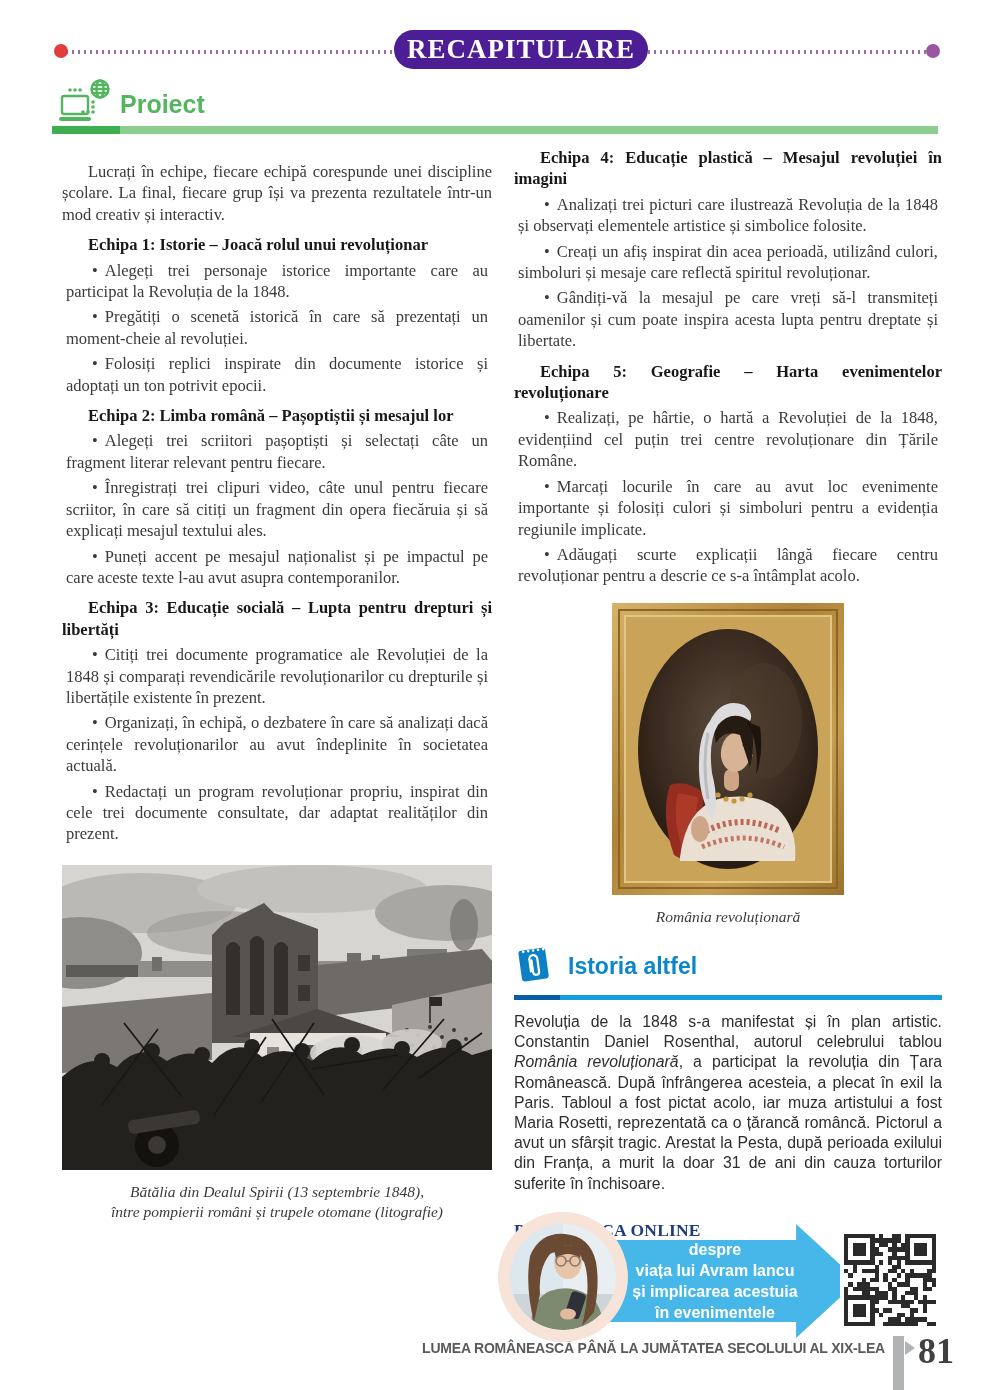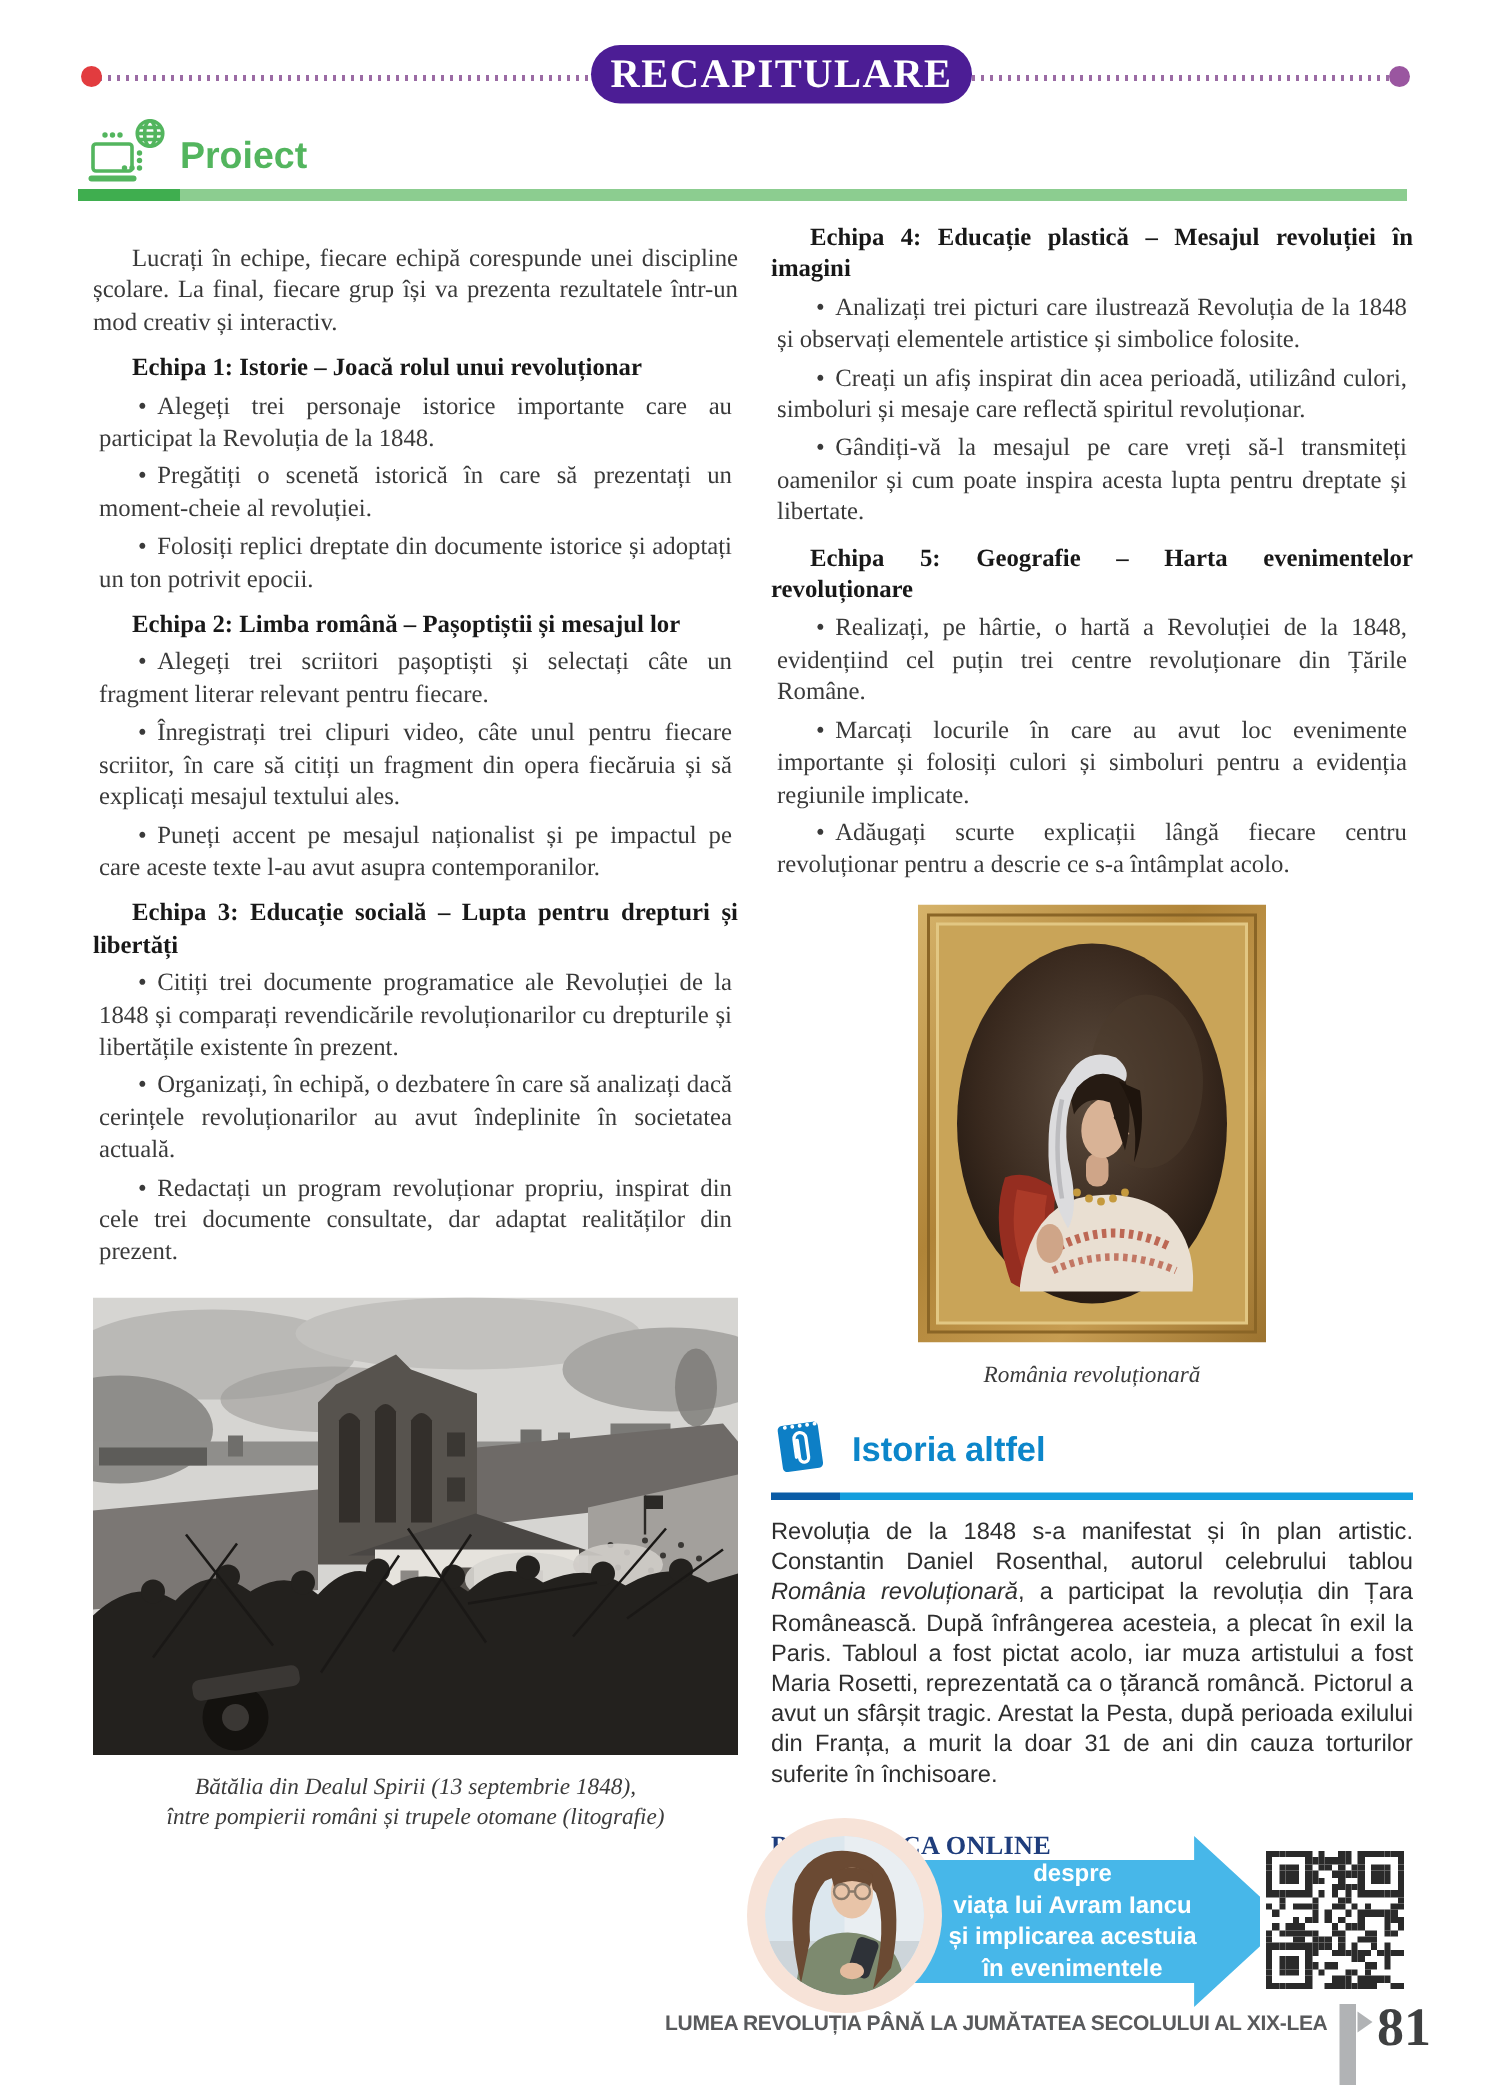--- a/index.html
+++ b/index.html
@@ -139,21 +139,21 @@
   </div>
   <div class="proj-label">Proiect</div>
   <div class="green-bar"></div>
 
   <div class="col col-left">
     <p class="intro">Lucrați în echipe, fiecare echipă corespunde unei discipline școlare. La final, fiecare grup își va prezenta rezultatele într-un mod creativ și interactiv.</p>
 
     <p class="team-title">Echipa 1: Istorie – Joacă rolul unui revoluționar</p>
     <p class="bullet"><span class="bm">•</span><span>Alegeți trei personaje istorice importante care au participat la Revoluția de la 1848.</span></p>
     <p class="bullet"><span class="bm">•</span><span>Pregătiți o scenetă istorică în care să prezentați un moment-cheie al revoluției.</span></p>
-    <p class="bullet"><span class="bm">•</span><span>Folosiți replici dreptate din documente istorice și adoptați un ton potrivit epocii.</span></p>
+    <p class="bullet"><span class="bm">•</span><span>Folosiți replici inspirate din documente istorice și adoptați un ton potrivit epocii.</span></p>
 
     <p class="team-title">Echipa 2: Limba română – Pașoptiștii și mesajul lor</p>
     <p class="bullet"><span class="bm">•</span><span>Alegeți trei scriitori pașoptiști și selectați câte un fragment literar relevant pentru fiecare.</span></p>
     <p class="bullet"><span class="bm">•</span><span>Înregistrați trei clipuri video, câte unul pentru fiecare scriitor, în care să citiți un fragment din opera fiecăruia și să explicați mesajul textului ales.</span></p>
     <p class="bullet"><span class="bm">•</span><span>Puneți accent pe mesajul naționalist și pe impactul pe care aceste texte l-au avut asupra contemporanilor.</span></p>
 
     <p class="team-title">Echipa 3: Educație socială – Lupta pentru drepturi și libertăți</p>
     <p class="bullet"><span class="bm">•</span><span>Citiți trei documente programatice ale Revoluției de la 1848 și comparați revendicările revoluționarilor cu drepturile și libertățile existente în prezent.</span></p>
     <p class="bullet"><span class="bm">•</span><span>Organizați, în echipă, o dezbatere în care să analizați dacă cerințele revoluționarilor au avut îndeplinite în societatea actuală.</span></p>
     <p class="bullet"><span class="bm">•</span><span>Redactați un program revoluționar propriu, inspirat din cele trei documente consultate, dar adaptat realităților din prezent.</span></p>
@@ -789,18 +789,18 @@
         <div class="on"></div>
         <div class="on"></div>
         <div class="on"></div>
         <div></div>
         <div></div>
         <div class="on"></div>
         <div class="on"></div>
       </div>
   </div>
 
-  <div class="footer-text">LUMEA REVOLUȚIA PÂNĂ LA JUMĂTATEA SECOLULUI AL XIX-LEA</div>
+  <div class="footer-text">LUMEA ROMÂNEASCĂ PÂNĂ LA JUMĂTATEA SECOLULUI AL XIX-LEA</div>
   <div class="footer-bar"></div>
   <div class="footer-tri"></div>
   <div class="page-num">81</div>
 
 </div>
 
 </body></html>

